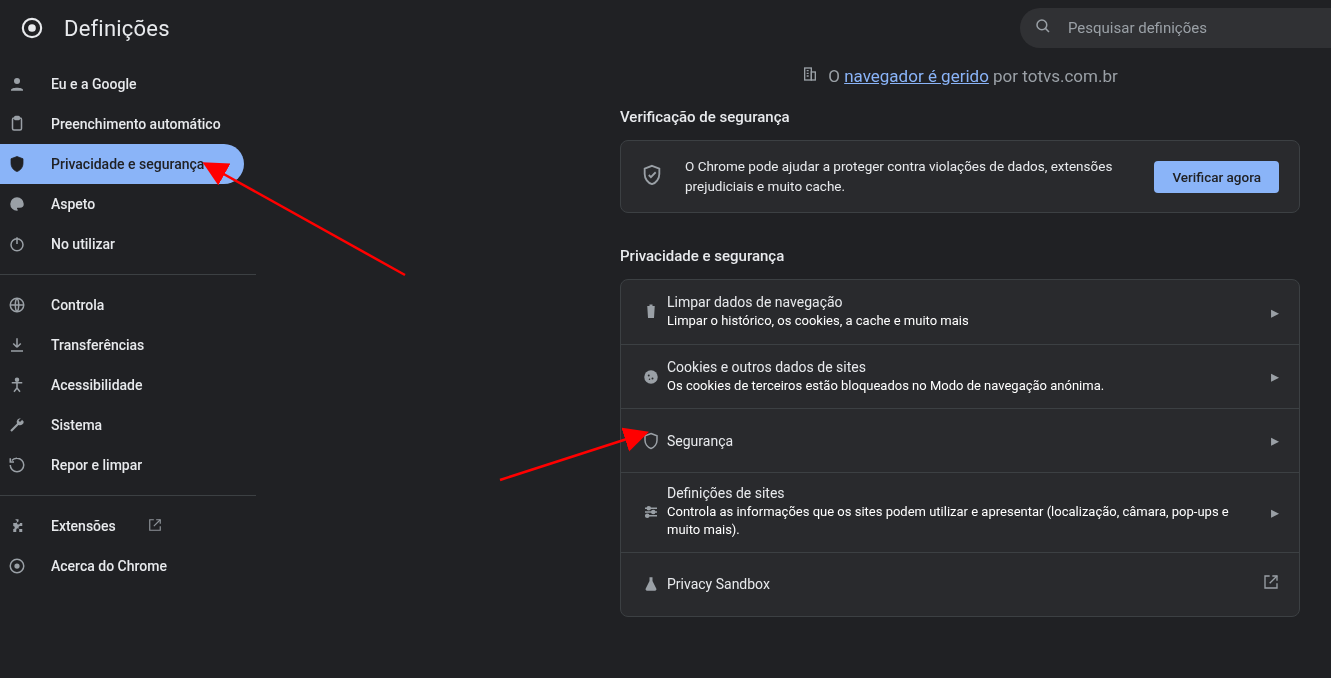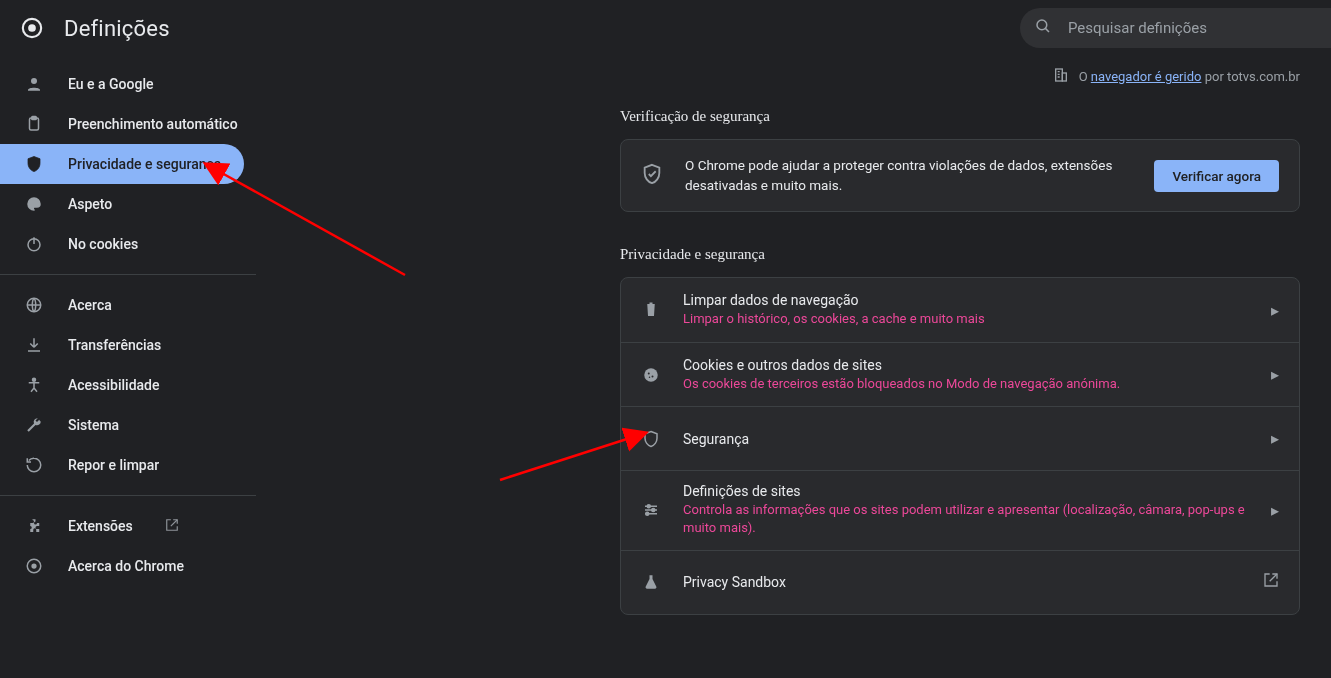--- a/index.html
+++ b/index.html
@@ -41,21 +41,21 @@
   .sidebar {
     position: absolute;
     top: 64px; left: 0;
     width: 256px;
     padding-right: 12px;
   }
   .nav-item {
     height: 40px;
     display: flex;
     align-items: center;
-    padding-left: 24px;
+    padding-left: 7px;
     font-size: 14px;
     font-weight: 500;
     color: #e8eaed;
     border-top-right-radius: 20px;
     border-bottom-right-radius: 20px;
     cursor: pointer;
     gap: 24px;
   }
   .nav-item .ic { width: 20px; height: 20px; display:flex; align-items:center; justify-content:center; }
   .nav-item.selected {
@@ -71,35 +71,34 @@
   }
   .nav-item .ext-icon { margin-left: 8px; opacity:.9; }
   
   .content-column {
     position: absolute;
     top: 62px;
     left: 620px;
     width: 680px;
   }
   .managed-bar {
-    display:flex; align-items:center; justify-content:flex-end;
+    display:flex; align-items:center; justify-content:center;
     gap:10px;
     height: 28px;
-    font-size: 13px;
+    font-size: 17px;
     color:#9aa0a6;
     margin-bottom: 18px;
   }
   .managed-bar a { color:#8ab4f8; text-decoration: underline; }
 
   .section-title {
     font-size: 15px;
     font-weight: 500;
     color:#e8eaed;
     margin: 8px 0 14px 0;
-    font-family: Liberation Serif, serif;
   }
 
   .check-card {
     background:#292a2d;
     border-radius: 8px;
     border:1px solid #3c4043;
     display:flex;
     align-items:center;
     padding: 16px 20px;
     gap: 22px;
@@ -126,29 +125,29 @@
     background:#292a2d;
     border:1px solid #3c4043;
     border-radius:8px;
     overflow:hidden;
   }
   .row {
     display:flex;
     align-items:center;
     min-height:64px;
     padding: 12px 20px;
-    gap: 22px;
+    gap: 6px;
     border-top:1px solid #3c4043;
     cursor:pointer;
   }
   .row:first-child { border-top:none; }
   .row .ic { width:20px; flex:0 0 20px; display:flex; justify-content:center; }
   .row .texts { flex:1; }
   .row .t1 { font-size:14px; color:#e8eaed; }
-  .row .t2 { font-size:13px; color:#ec4899; margin-top:2px; line-height:1.4; }
+  .row .t2 { font-size:13px; color:#ffffff; margin-top:2px; line-height:1.4; }
   .row .chev { color:#9aa0a6; }
 
   
   svg.anno { position:absolute; top:0; left:0; pointer-events:none; }
 
 </style>
 </head>
 <body>
 
 <div class="header">
@@ -206,33 +205,33 @@
       </span>
     <span>Aspeto</span>
   </div>
   <div class="nav-item">
     <span class="ic">
         <svg width="18" height="18" viewBox="0 0 24 24" fill="none" stroke="#9aa0a6" stroke-width="2">
           <circle cx="12" cy="13" r="8"></circle>
           <line x1="12" y1="3" x2="12" y2="12"></line>
         </svg>
       </span>
-    <span>No cookies</span>
+    <span>No utilizar</span>
   </div>
 
   <div class="nav-divider"></div>
 
   <div class="nav-item">
     <span class="ic">
         <svg width="18" height="18" viewBox="0 0 24 24" fill="none" stroke="#9aa0a6" stroke-width="2">
           <circle cx="12" cy="12" r="9"></circle>
           <path d="M3 12h18M12 3c3 3 3 15 0 18M12 3c-3 3-3 15 0 18"></path>
         </svg>
       </span>
-    <span>Acerca</span>
+    <span>Controla</span>
   </div>
   <div class="nav-item">
     <span class="ic">
         <svg width="18" height="18" viewBox="0 0 24 24" fill="none" stroke="#9aa0a6" stroke-width="2">
           <path d="M12 3v12m0 0l-5-5m5 5l5-5"></path>
           <path d="M4 20h16"></path>
         </svg>
       </span>
     <span>Transferências</span>
   </div>
@@ -302,21 +301,21 @@
     </span>
   </div>
 
   <div class="section-title">Verificação de segurança</div>
 
   <div class="check-card">
     <span><svg width="22" height="22" viewBox="0 0 24 24" fill="#9aa0a6">
           <path d="M12 2l8 3v6c0 5-3.4 9.7-8 11-4.6-1.3-8-6-8-11V5l8-3z" fill="none" stroke="#9aa0a6" stroke-width="2"></path>
           <path d="M8.5 12l2.3 2.3L16 9" fill="none" stroke="#9aa0a6" stroke-width="2"></path>
         </svg></span>
-    <div class="msg">O Chrome pode ajudar a proteger contra violações de dados, extensões desativadas e muito mais.</div>
+    <div class="msg">O Chrome pode ajudar a proteger contra violações de dados, extensões prejudiciais e muito cache.</div>
     <div class="btn">Verificar agora</div>
   </div>
 
   <div class="section-title">Privacidade e segurança</div>
 
   <div class="list-card">
 
     <div class="row">
       <span class="ic">
           <svg width="18" height="18" viewBox="0 0 24 24" fill="#9aa0a6">

